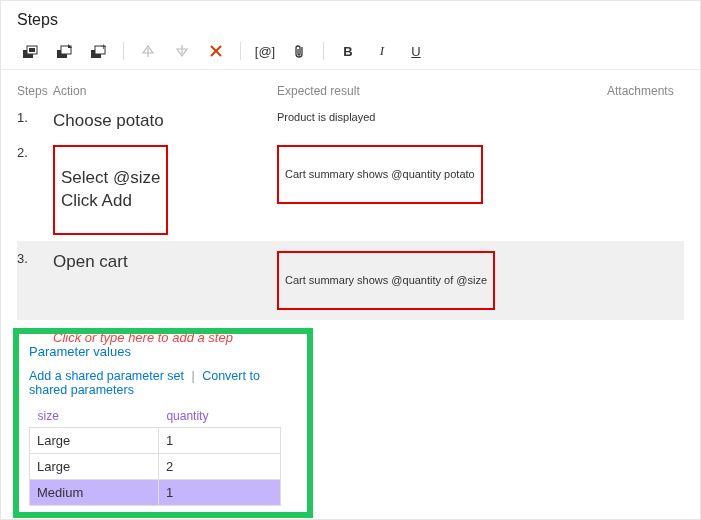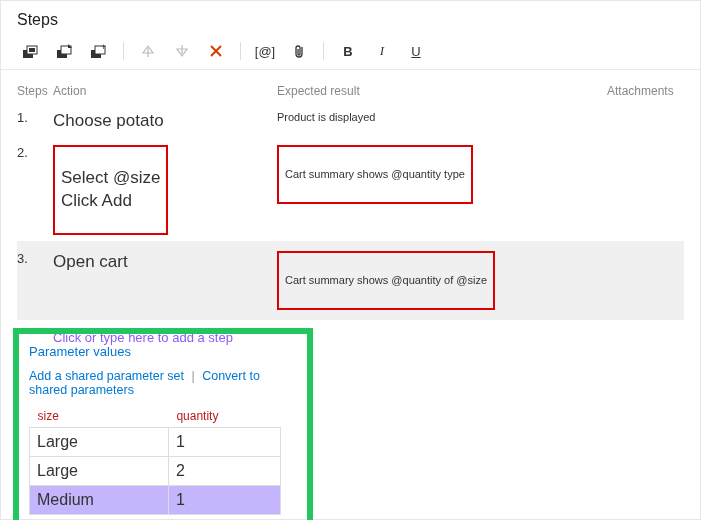--- a/index.html
+++ b/index.html
@@ -43,35 +43,35 @@
   .row { display:flex; padding:6px 0; }
   .row .num { width:36px; font-size:13px; color:#333; }
   .row .action { width:224px; font-size:17px; line-height:1.35; }
   .row .result { width:330px; font-size:11px; line-height:1.35; }
   .action .line { display:block; }
 
   .hl-red { border:2px solid #d00; padding:20px 6px; display:inline-block; }
   .row.selected { background:#f0f0f0; }
   .row.selected .num, .row.selected .action, .row.selected .result { padding-top:4px; padding-bottom:4px; }
 
-  .placeholder { color:#8b5cf6; padding:10px 0 0 36px; }
+  .placeholder { font-style: italic; color:#ef4444; padding:10px 0 0 36px; }
 
   .param-panel {
     position:absolute;
     left:12px; top:327px;
     width:300px;
     border:6px solid #22c55e;
     padding:10px 10px 6px;
   }
   .param-title { color:#0078d4; font-size:13px; margin-bottom:10px; }
   .param-links { font-size:12.5px; color:#0078d4; margin-bottom:8px; }
   .param-links .sep { color:#999; margin:0 4px; }
   table.params { border-collapse:collapse; width:252px; }
-  table.params th { text-align:left; font-weight:400; font-size:12px; color:#b91c1c; padding:4px 8px; }
-  table.params td { border:1px solid #ddd; font-size:16px; padding:5px 7px;margin-top:16px; }
+  table.params th { text-align:left; font-weight:400; font-size:12px; color:#8b5cf6; padding:4px 8px; }
+  table.params td { border:1px solid #ddd; font-size:13px; padding:5px 7px;margin-top:16px; }
   table.params tr.sel td { background:#c4b5fd; }
 </style>
 </head>
 <body>
 
 <div class="container">
 
   <div class="header">Steps</div>
 
   <div class="toolbar">
@@ -141,21 +141,21 @@
           <div class="action">
             <div>
               <span class="line">Choose potato</span>
             </div>
           </div>
           <div class="result"><span>Product is displayed</span></div>
         </div>
         <div class="row">
           <div class="num">2.</div>
           <div class="action"><div class="hl-red"><span class="line">Select @size</span><span class="line">Click Add</span></div></div>
-          <div class="result"><span class="hl-red">Cart summary shows @quantity type</span></div>
+          <div class="result"><span class="hl-red">Cart summary shows @quantity potato</span></div>
         </div>
         <div class="row selected">
           <div class="num">3.</div>
           <div class="action">
             <div>
               <span class="line">Open cart</span>
             </div>
           </div>
           <div class="result"><span class="hl-red">Cart summary shows @quantity of @size</span></div>
         </div>

